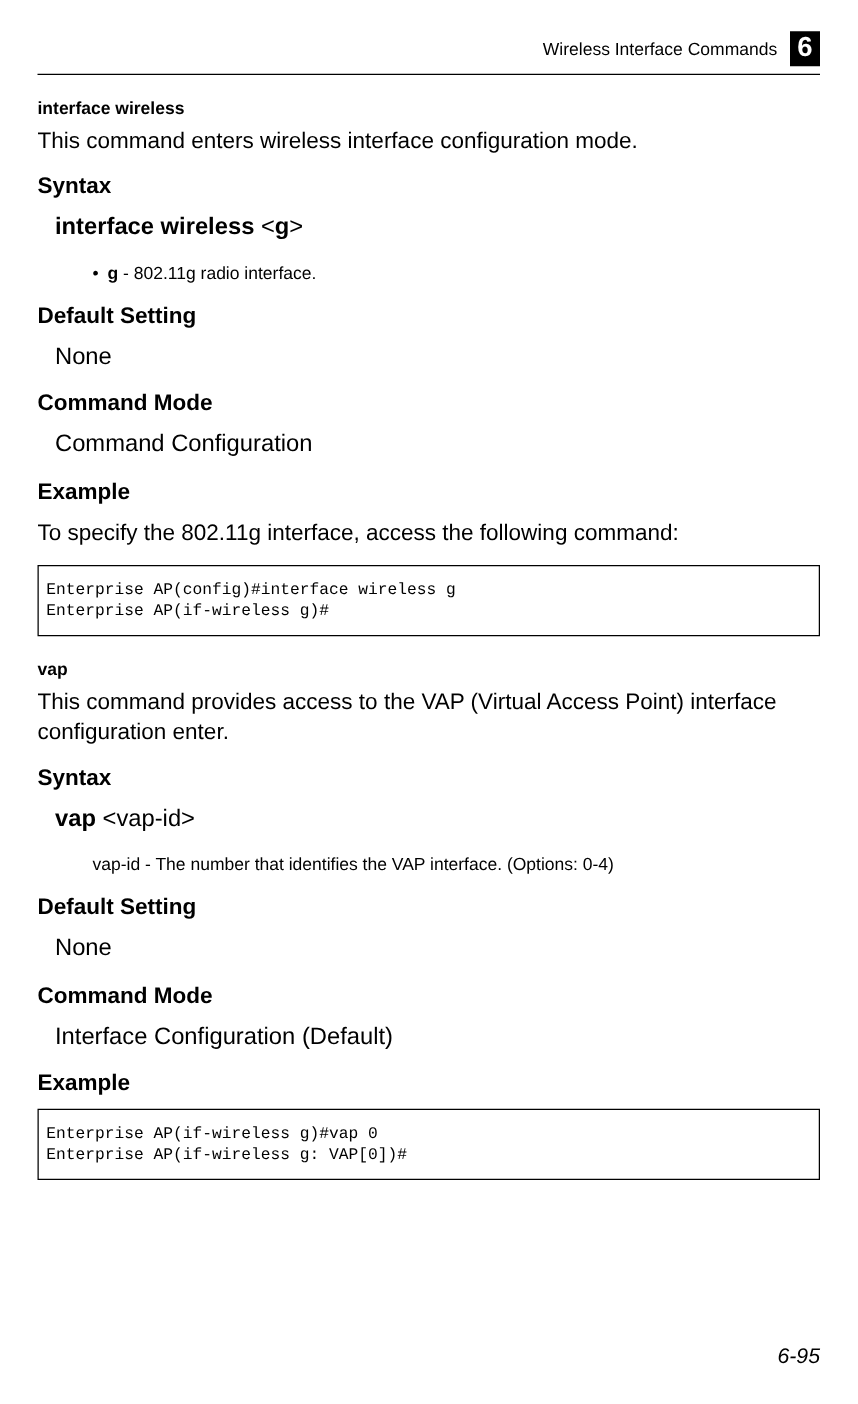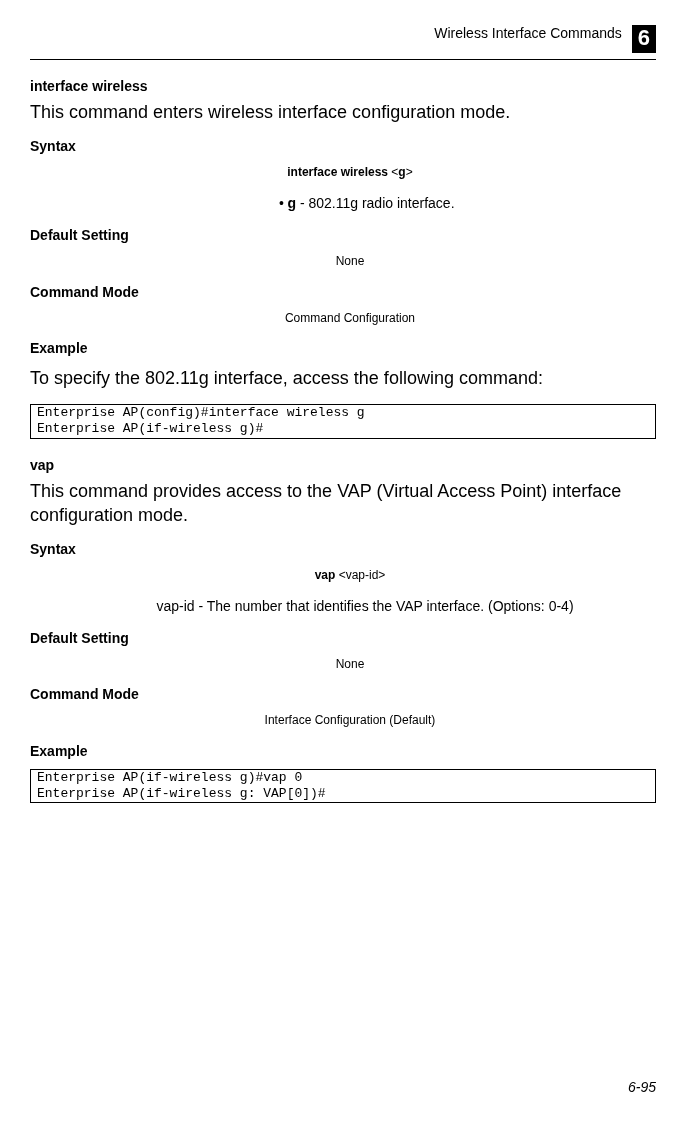--- a/index.html
+++ b/index.html
@@ -13,20 +13,21 @@
       font-family: Arial, Helvetica, sans-serif;
       font-size: 14px;
       color: #000;
       background: #fff;
       position: relative;
       padding: 25px 30px 30px 30px;
     }
     .header-row {
       display: flex;
       justify-content: flex-end;
+      align-items: center;
       gap: 10px;
       margin-bottom: 6px;
     }
     .header-text {
       font-size: 14px;
     }
     .chapter-num-box {
       background: #000;
       color: #fff;
       font-size: 22px;
@@ -45,53 +46,51 @@
       font-size: 14px;
       margin-bottom: 6px;
     }
     .desc {
       font-size: 18px;
       margin-bottom: 14px;
       line-height: 1.35;
     }
     .subhead {
       font-weight: bold;
-      font-size: 14px;
+      font-size: 18px;
       margin-bottom: 10px;
     }
     .indent-1 {
       margin-left: 14px;
       margin-bottom: 14px;
-      font-size: 12px;
+      font-size: 19px;
       line-height: 1.35;
-      text-align: center;
     }
     .indent-2 {
       margin-left: 44px;
       margin-bottom: 14px;
       font-size: 14px;
       line-height: 1.35;
-      text-align: center;
     }
     .bold { font-weight: bold; }
     .italic { }
     .code-box {
       border: 1px solid #000;
       font-family: "Courier New", Courier, monospace;
       font-size: 13px;
-      padding: 0 6px;
+      padding: 11px 6px;
       margin-bottom: 18px;
       white-space: pre;
       line-height: 1.25;
     }
     .page-footer {
       position: absolute;
       bottom: 28px;
       right: 30px;
-      font-size: 14px;
+      font-size: 17px;
       font-style: italic;
     }
     .bullet {
       display: inline-block;
       width: 12px;
     }
   </style>
 </head>
 <body>
 
@@ -117,21 +116,21 @@
 
 <div class="subhead">Command Mode</div>
 <div class="indent-1">Command Configuration</div>
 
 <div class="subhead">Example</div>
 <div class="desc">To specify the 802.11g interface, access the following command:</div>
 <div class="code-box">Enterprise AP(config)#interface wireless g
 Enterprise AP(if-wireless g)#</div>
 
 <div class="cmd-title">vap</div>
-<div class="desc">This command provides access to the VAP (Virtual Access Point) interface configuration mode.</div>
+<div class="desc">This command provides access to the VAP (Virtual Access Point) interface configuration enter.</div>
 
 <div class="subhead">Syntax</div>
 <div class="indent-1">
   <span class="bold">vap</span><span> &lt;</span><span class="italic">vap-id</span><span>&gt;</span>
 </div>
 <div class="indent-2">
   <span class="italic">vap-id</span><span> - The number that identifies the VAP interface. (Options: 0-4)</span>
 </div>
 
 <div class="subhead">Default Setting</div>

